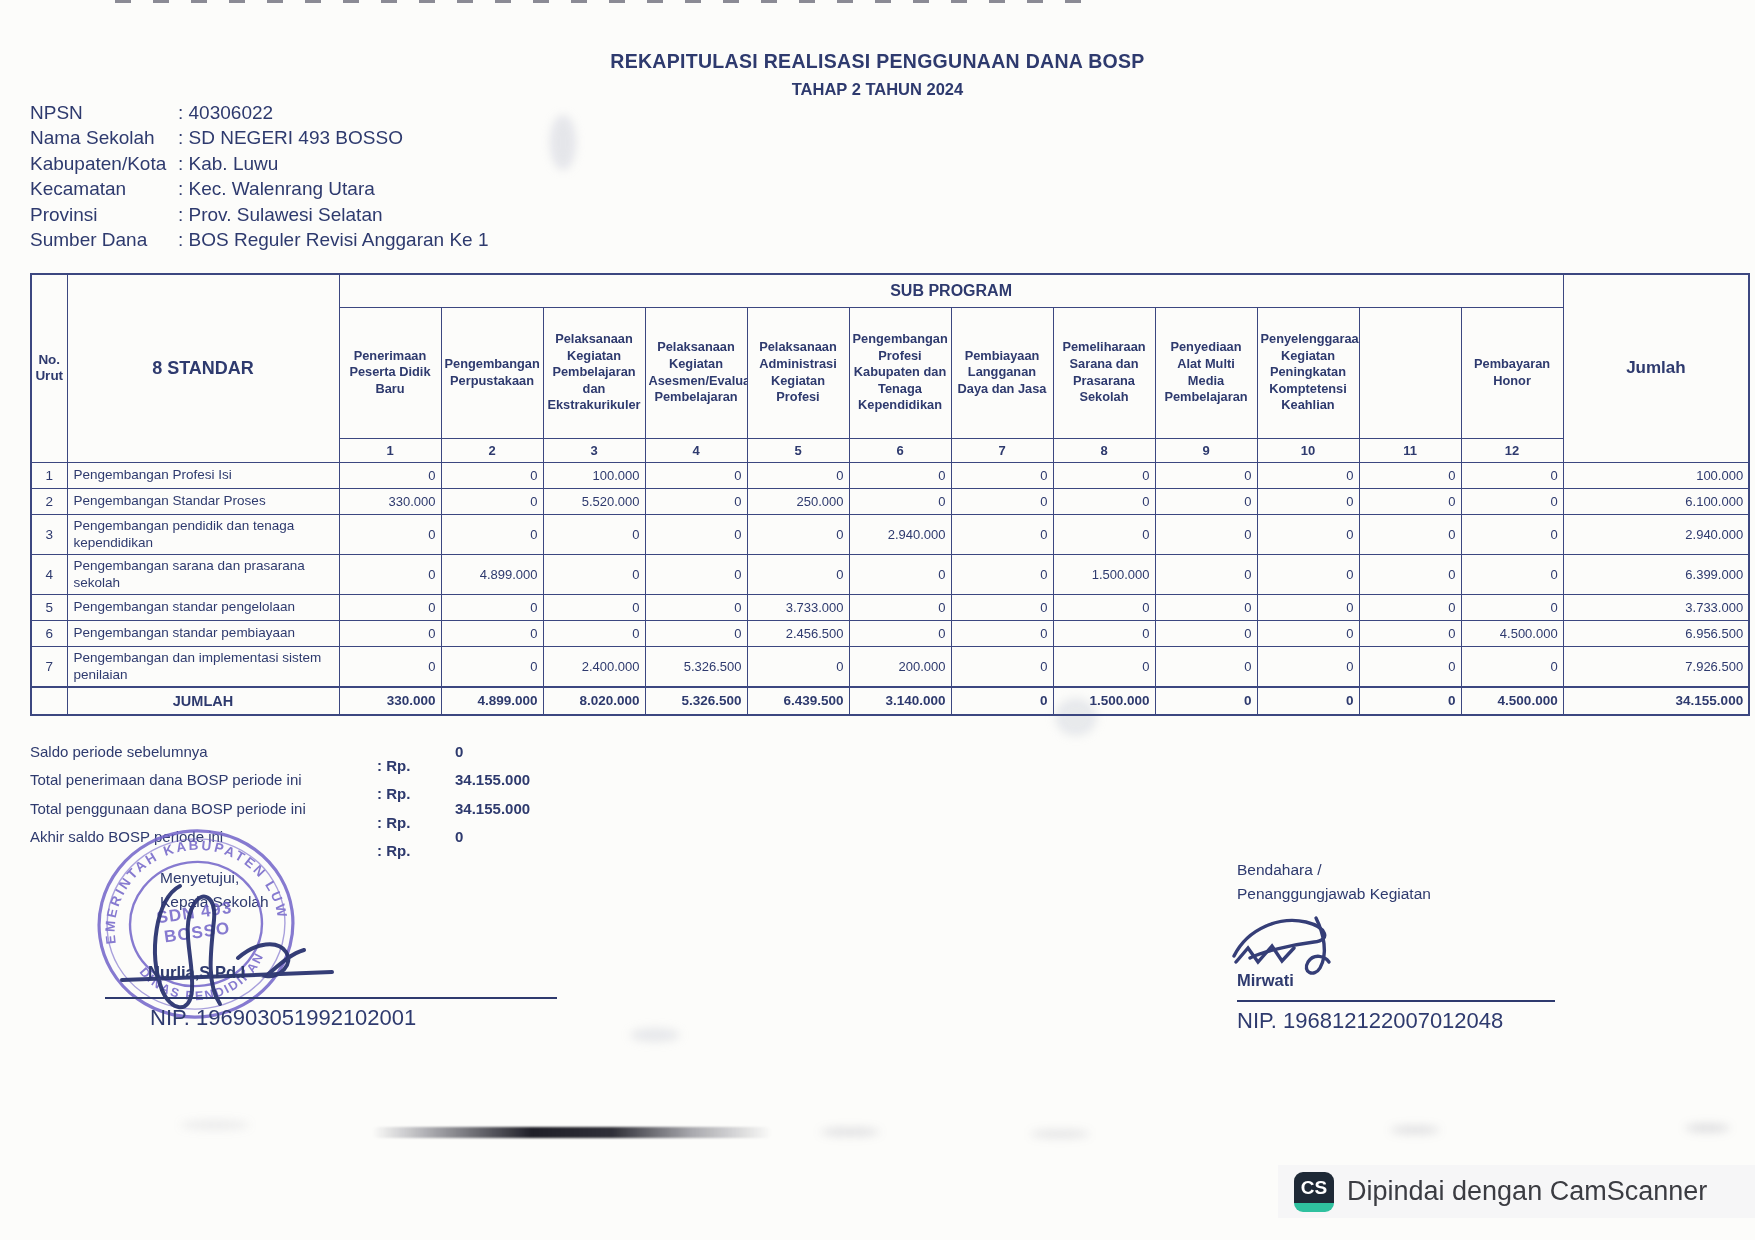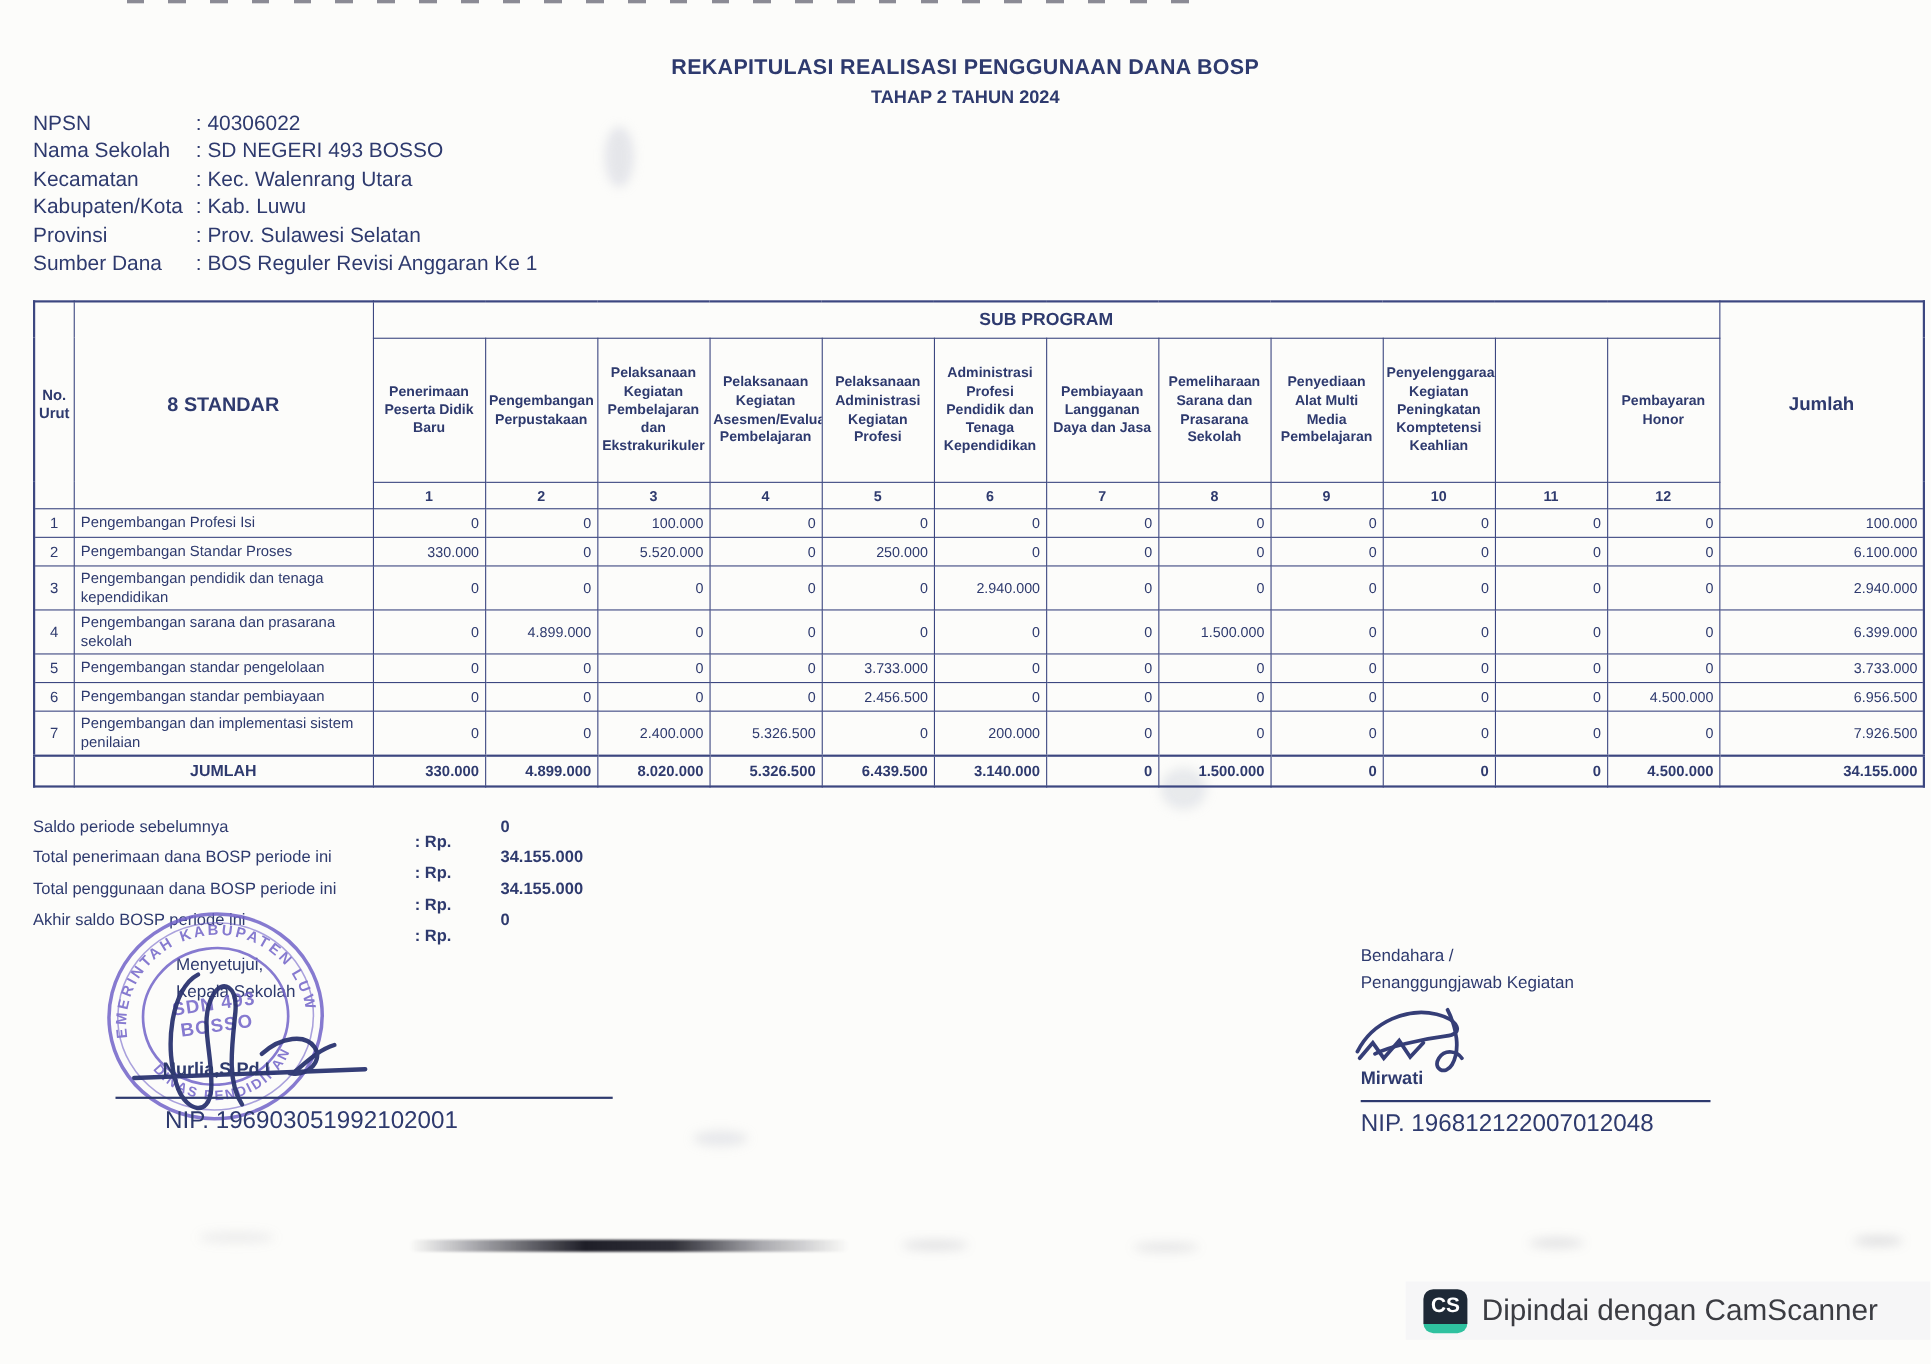--- a/index.html
+++ b/index.html
@@ -113,26 +113,26 @@
   <div class="info-block" id="info-block">
       <div class="info-row">
         <span class="info-label">NPSN</span>
         <span class="info-value">: 40306022</span>
       </div>
       <div class="info-row">
         <span class="info-label">Nama Sekolah</span>
         <span class="info-value">: SD NEGERI 493 BOSSO</span>
       </div>
       <div class="info-row">
+        <span class="info-label">Kabupaten/Kota</span>
+        <span class="info-value">: Kab. Luwu</span>
+      </div>
+      <div class="info-row">
         <span class="info-label">Kecamatan</span>
         <span class="info-value">: Kec. Walenrang Utara</span>
-      </div>
-      <div class="info-row">
-        <span class="info-label">Kabupaten/Kota</span>
-        <span class="info-value">: Kab. Luwu</span>
       </div>
       <div class="info-row">
         <span class="info-label">Provinsi</span>
         <span class="info-value">: Prov. Sulawesi Selatan</span>
       </div>
       <div class="info-row">
         <span class="info-label">Sumber Dana</span>
         <span class="info-value">: BOS Reguler Revisi Anggaran Ke 1</span>
       </div>
     </div>
@@ -161,21 +161,21 @@
         <th rowspan="3" class="standar-h">8 STANDAR</th>
         <th colspan="12" class="subprog">SUB PROGRAM</th>
         <th rowspan="3" class="jumlah-h">Jumlah</th>
       </tr>
       <tr id="colnames-row">
           <th class="colname">Penerimaan Peserta Didik Baru</th>
           <th class="colname">Pengembangan Perpustakaan</th>
           <th class="colname">Pelaksanaan Kegiatan Pembelajaran dan Ekstrakurikuler</th>
           <th class="colname">Pelaksanaan Kegiatan Asesmen/Evaluasi Pembelajaran</th>
           <th class="colname">Pelaksanaan Administrasi Kegiatan Profesi</th>
-          <th class="colname">Administrasi Profesi Pendidik dan Tenaga Kependidikan</th>
+          <th class="colname">Pengembangan Profesi Kabupaten dan Tenaga Kependidikan</th>
           <th class="colname">Pembiayaan Langganan Daya dan Jasa</th>
           <th class="colname">Pemeliharaan Sarana dan Prasarana Sekolah</th>
           <th class="colname">Penyediaan Alat Multi Media Pembelajaran</th>
           <th class="colname">Penyelenggaraan Kegiatan Peningkatan Komptetensi Keahlian</th>
           <th class="colname"></th>
           <th class="colname">Pembayaran Honor</th>
         </tr>
       <tr id="colnums-row">
           <td class="colnum">1</td>
           <td class="colnum">2</td>

